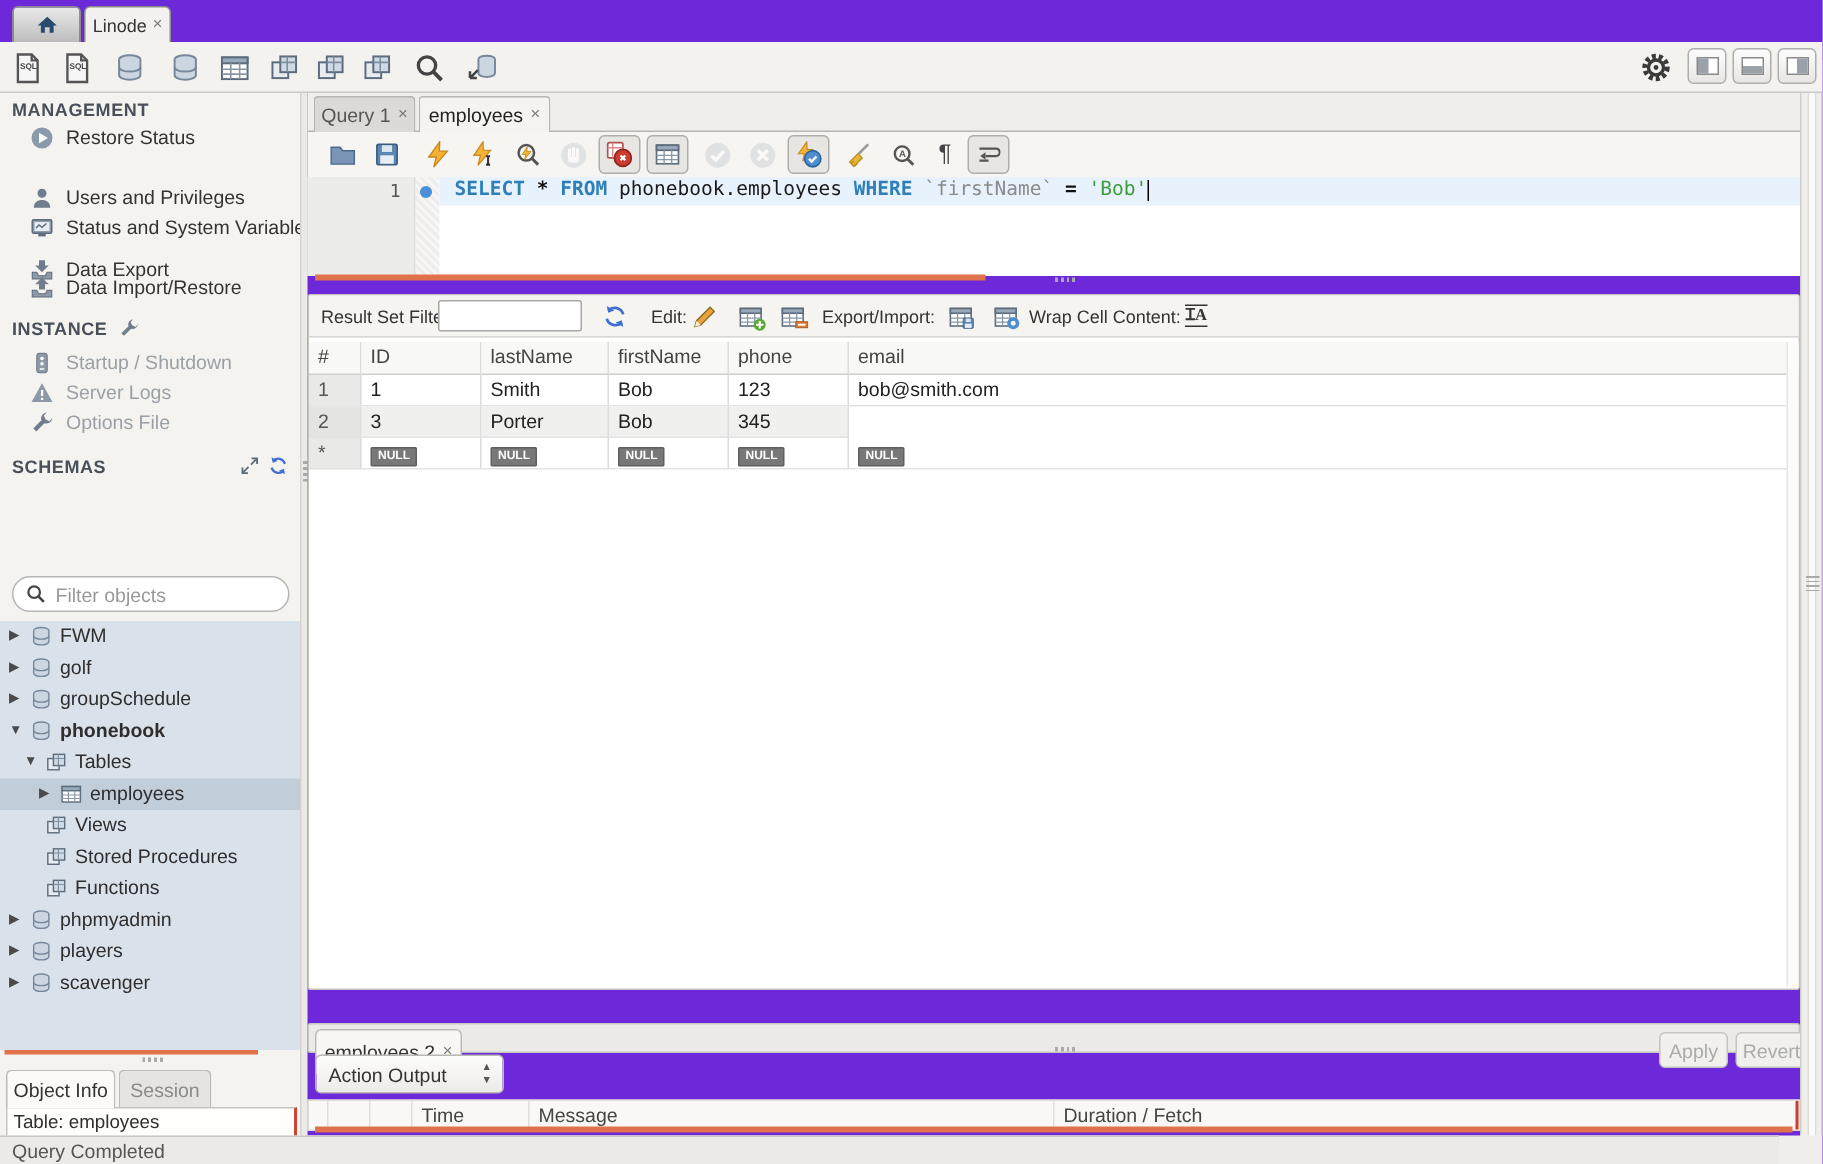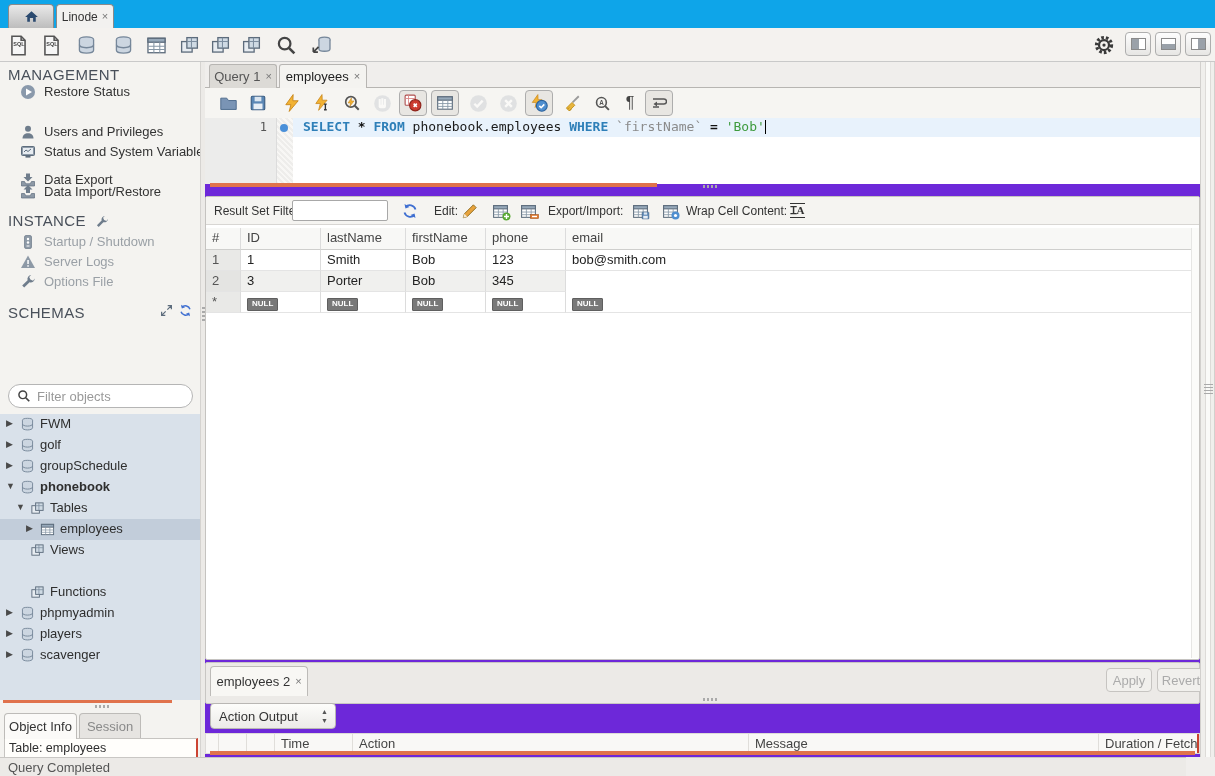--- a/index.html
+++ b/index.html
@@ -2,39 +2,39 @@
 <html><head>
 <meta charset="utf-8">
 <style>
   * { margin:0; padding:0; box-sizing:border-box; }
   html,body { width:1215px; height:776px; overflow:hidden; }
   body { font-family:"Liberation Sans", sans-serif; font-size:13px; color:#333; background:#f0eeec; position:relative; }
   .abs { position:absolute; }
   .nowrap { white-space:nowrap; overflow:hidden; }
 
   
-  #topbar { left:0; top:0; width:1215px; height:40px; background:#0ea5e9; }
+  #topbar { left:0; top:0; width:1215px; height:40px; background:#6d28d9; }
   .toptab { top:4px; height:24px; border-radius:4px 4px 0 0; border:1px solid #8a8a8a; border-bottom:none; display:flex; align-items:center; justify-content:center; gap:4px; }
   #home-tab { left:8px; width:46px; background:linear-gradient(#e9e9e9,#bdbdbd); }
   #conn-tab { left:56px; width:58px; background:#f2f1ef; font-size:12px; color:#333; }
   .closex { font-size:11px; color:#777; line-height:1; }
 
   
   #toolbar { left:0; top:28px; width:1215px; height:34px; background:#f4f2ef; border-bottom:1px solid #c9c9c9; }
   .tbico { top:5px; width:24px; height:24px; display:flex; align-items:center; justify-content:center; }
   .panelbtn { top:4px; width:26px; height:24px; border:1px solid #aeaeae; border-radius:4px; background:linear-gradient(#fdfdfd,#e7e6e4); display:flex; align-items:center; justify-content:center; }
   .panelbtn .frame { width:15px; height:12px; border:1px solid #8a8a8a; background:#fff; position:relative; }
   .panelbtn .shade { position:absolute; background:#9aa1a9; }
 
   
   #sidebar { left:0; top:62px; width:200px; height:695px; background:#f4f3f0; }
   #side-split { left:200px; top:62px; width:5px; height:695px; background:#eceae7; border-left:1px solid #d5d3d0; }
   .grip-v { width:3px; height:14px; background:repeating-linear-gradient(#aaa 0 2px, transparent 2px 4px); }
   .grip-h { width:14px; height:3px; background:repeating-linear-gradient(90deg,#aaa 0 2px, transparent 2px 4px); }
-  .sechead { font-size:15px; font-weight:normal; color:#49505a; letter-spacing:.4px; }
+  .sechead { font-size:12px; font-weight:bold; color:#49505a; letter-spacing:.4px; }
   .siderow { left:0; width:200px; height:20px; }
   .siderow .lbl { position:absolute; left:44px; top:2px; font-size:13px; color:#333; white-space:nowrap; }
   .siderow.disabled .lbl { color:#9aa0a6; }
   .sideic { position:absolute; left:20px; top:2px; width:16px; height:16px; }
 
   #filterbox { left:8px; top:322px; width:185px; height:24px; background:#fff; border:1px solid #b5b5b5; border-radius:12px; display:flex; align-items:center; padding:0 8px; gap:6px; }
   #filterbox .ph { color:#999; font-size:13px; }
 
   #tree { left:0; top:352px; width:200px; height:286px; background:#d9e1ea; overflow:hidden; }
   .treerow { position:absolute; left:0; width:200px; height:21px; }
@@ -103,21 +103,21 @@
   .ghead .gcell { background:#f8f8f6; border-bottom:1px solid #cfcfcd; color:#444; height:22px; }
   .ghead { height:22px; }
   .rownum { width:35px; background:#e9e9e7; color:#555; }
   .alt .gcell { background:#f0f0ee; }
   .alt .rownum { background:#e4e4e2; }
   .c1 { width:80px; } .c2 { width:85px; } .c3 { width:80px; } .c4 { width:80px; } .c5 { flex:1; border-right:none; }
   .nullbadge { display:inline-block; background:#787878; color:#fff; font-size:8px; font-weight:bold; padding:1px 4px 2px; border-radius:1px; line-height:1; border:1px solid #5f5f5f; }
   #vscroll { position:absolute; right:0; top:31px; width:8px; height:430px; border-left:1px solid #e6e6e4; background:#fbfbf9; }
 
   
-  #applystrip { left:0; top:600px; width:995px; height:42px; background:#eceae7; border:1px solid #c8c6c3; border-radius:2px; }
+  #applystrip { left:0; top:620px; width:995px; height:20px; background:#eceae7; border:1px solid #c8c6c3; border-radius:2px; }
   #emp2-tab { left:4px; top:3px; width:98px; height:30px; background:#f8f7f4; border:1px solid #bdbbb8; border-bottom:none; border-radius:4px 4px 0 0; display:flex; align-items:center; justify-content:center; gap:5px; font-size:13px; color:#333; }
   .graybtn { top:5px; height:24px; background:#f1f0ed; border:1px solid #c6c4c1; border-radius:4px; color:#ababab; font-size:13px; display:flex; align-items:center; justify-content:center; }
 
   
   #actiondd { left:5px; top:641px; width:126px; height:26px; background:linear-gradient(#fdfdfb,#ecebe8); border:1px solid #b9b7b4; border-radius:4px; font-size:13px; color:#333; display:flex; align-items:center; padding:0 8px; }
   #actiondd .spin { position:absolute; right:7px; top:3px; font-size:7px; color:#555; line-height:9px; text-align:center; }
   #acthead { left:0; top:671px; width:995px; height:21px; background:#f9f8f6; border:1px solid #dddbd8; display:flex; }
   .acell { border-right:1px solid #e0deda; font-size:13px; color:#444; padding:2px 6px; white-space:nowrap; overflow:hidden; }
   .a0 { width:13px; } .a1 { width:28px; } .a2 { width:28px; } .a3 { width:78px; } .a4 { width:396px; } .a5 { width:350px; } .a6 { flex:1; border-right:2px solid #c9402e; }
   #act-split { left:5px; top:689px; width:985px; height:4px; background:#e0724c; }
@@ -488,20 +488,26 @@
           <use href="#s-grid"></use>
         </svg>
       <span class="tlabel" style="left:60px">employees</span>
       </div>
     <div class="treerow" style="top:126px">
       <svg class="tic ic" width="15" height="15" style="left:30px">
           <use href="#s-sq"></use>
         </svg>
       <span class="tlabel" style="left:50px">Views</span>
       </div>
+    <div class="treerow" style="top:147px">
+      <svg class="tic ic" width="15" height="15" style="left:30px">
+          <use href="#s-sq"></use>
+        </svg>
+      <span class="tlabel" style="left:50px">Stored Procedures</span>
+      </div>
     <div class="treerow" style="top:168px">
       <svg class="tic ic" width="15" height="15" style="left:30px">
           <use href="#s-sq"></use>
         </svg>
       <span class="tlabel" style="left:50px">Functions</span>
       </div>
     <div class="treerow" style="top:189px">
       <span class="twisty" style="left:6px">▶</span>
       <svg class="tic ic" width="15" height="15" style="left:20px">
           <use href="#s-cyl"></use>
@@ -754,21 +760,20 @@
 
   <div id="actiondd" class="abs">
     <span>Action Output</span>
     <span class="spin"><span>▲</span><br><span>▼</span></span>
   </div>
   <div id="acthead" class="abs">
     <div class="acell a0"></div>
     <div class="acell a1"></div>
     <div class="acell a2"></div>
     <div class="acell a3">Time</div>
-    <div class="acell a4">Action</div>
     <div class="acell a5">Message</div>
     <div class="acell a6">Duration / Fetch</div>
   </div>
   <div id="act-split" class="abs"></div>
 </div>
 
 <div id="right-strip" class="abs">
   <div class="inner"></div>
   <div class="abs hgrip3" style="left:3px;top:322px"></div>
 </div>

